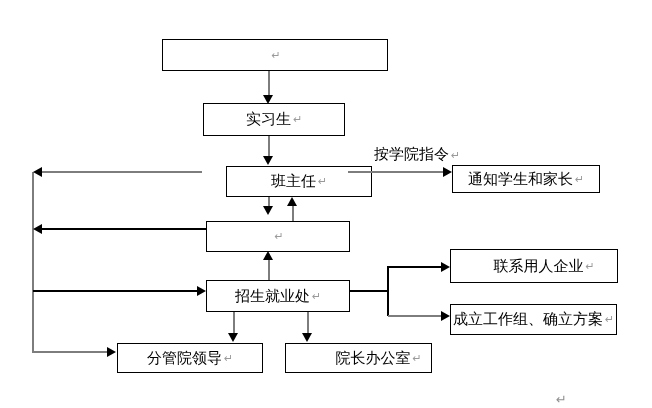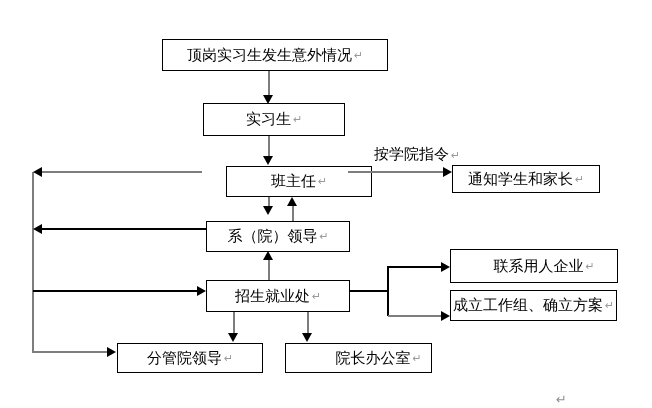--- a/index.html
+++ b/index.html
@@ -28,36 +28,34 @@
   .ah-down {border-left:5px solid transparent;border-right:5px solid transparent;border-top:9px solid #000;}
   .ah-up   {border-left:5px solid transparent;border-right:5px solid transparent;border-bottom:9px solid #000;}
   .stray-mark{position:absolute;color:#8f8f8f;font-size:13px;line-height:1;}
 </style>
 </head>
 <body>
 
 <div id="canvas">
 
   <div class="node" style="left:162px;top:39px;width:226px;height:32px;">
-    <span>顶岗实习生发生意外情况</span>
       <span class="rm">↵</span>
   </div>
 
   <div class="node" style="left:203px;top:103px;width:142px;height:33px;font-family:Liberation Serif, serif;">
     <span>实习生</span>
       <span class="rm">↵</span>
   </div>
 
   <div class="node" style="left:202px;top:166px;width:146px;height:31px;margin-left:24px;">
     <span>班主任</span>
       <span class="rm">↵</span>
   </div>
 
   <div class="node" style="left:206px;top:221px;width:144px;height:31px;">
-    <span>系（院）领导</span>
       <span class="rm">↵</span>
   </div>
 
   <div class="node" style="left:206px;top:280px;width:144px;height:32px;">
     <span>招生就业处</span>
       <span class="rm">↵</span>
   </div>
 
   <div class="node" style="left:117px;top:343px;width:146px;height:30px;">
     <span>分管院领导</span>
@@ -72,21 +70,21 @@
   <div class="node" style="left:452px;top:165px;width:148px;height:28px;">
     <span>通知学生和家长</span>
       <span class="rm">↵</span>
   </div>
 
   <div class="node" style="left:450px;top:249px;width:168px;height:34px;padding-left:20px;">
     <span>联系用人企业</span>
       <span class="rm">↵</span>
   </div>
 
-  <div class="node" style="left:450px;top:290px;width:167px;height:31px;">
+  <div class="node" style="left:450px;top:304px;width:167px;height:31px;">
     <span>成立工作组、确立方案</span>
       <span class="rm">↵</span>
   </div>
 
   <div class="edge-label" style="left:374px;top:147px;">
     <span>按学院指令</span><span class="rm">↵</span>
   </div>
 
   <div class="vline gray" style="left:268px;top:71px;height:26px;"></div>
   <div class="ah ah-down" style="left:263px;top:95px;"></div>

